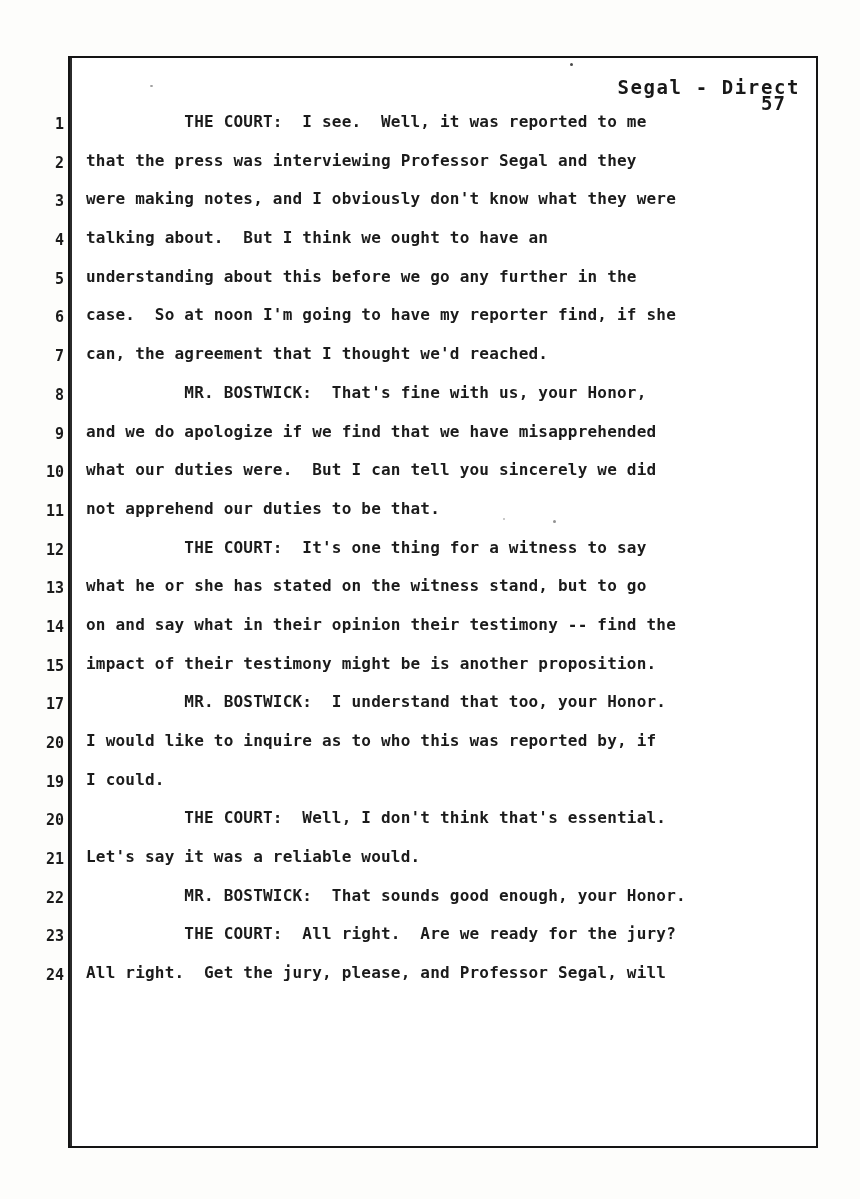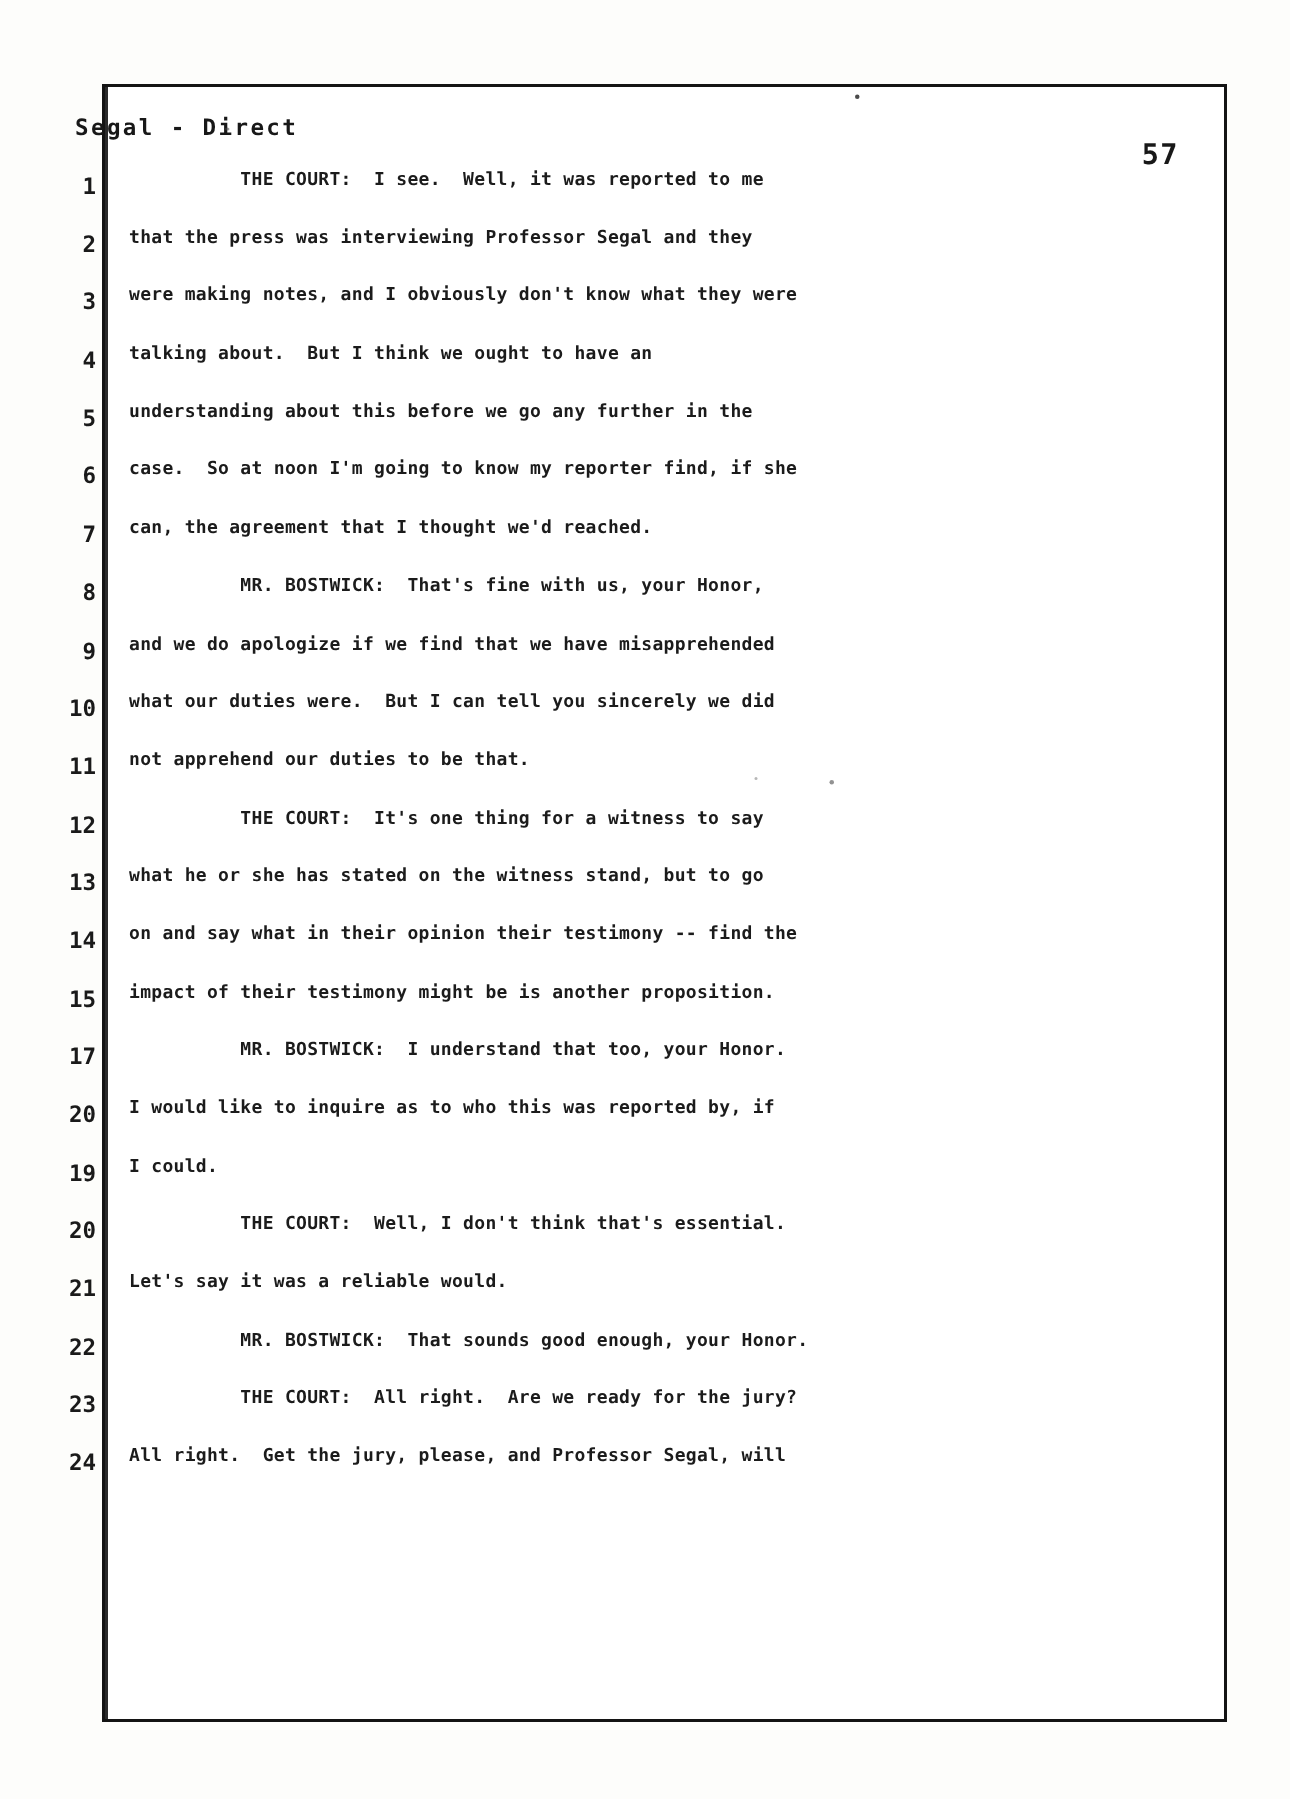--- a/index.html
+++ b/index.html
@@ -51,22 +51,22 @@
     position: absolute;
     left: 68px;
     top: 76px;
     width: 750px;
     height: 34px;
   }
   #doc-title {
     position: absolute;
     left: 0; right: 0;
     top: 0;
-    text-align: left;
-    font-size: 15px;
+    text-align: right;
+    font-size: 19px;
     font-weight: bold;
     letter-spacing: 1.6px;
     color: #181818;
     transform: translateX(-18px);
   }
   #page-number {
     position: absolute;
     right: 32px;
     top: 0;
     font-size: 19px;
@@ -96,21 +96,21 @@
     font-size: 15px;
     font-weight: bold;
     color: #1a1a1a;
     letter-spacing: 0;
   }
   .line-text {
     position: absolute;
     left: 86px;
     top: 0;
     width: 726px;
-    font-size: 12px;
+    font-size: 16px;
     font-weight: bold;
     color: #1b1b1b;
     white-space: pre;
     letter-spacing: .2px;
   }
 
   
   .speck {
     position: absolute;
     background: #4a4a4a;
@@ -150,21 +150,21 @@
       <div class="line">
         <div class="line-number">4</div>
         <div class="line-text">talking about.  But I think we ought to have an</div>
       </div>
       <div class="line">
         <div class="line-number">5</div>
         <div class="line-text">understanding about this before we go any further in the</div>
       </div>
       <div class="line">
         <div class="line-number">6</div>
-        <div class="line-text">case.  So at noon I'm going to know my reporter find, if she</div>
+        <div class="line-text">case.  So at noon I'm going to have my reporter find, if she</div>
       </div>
       <div class="line">
         <div class="line-number">7</div>
         <div class="line-text">can, the agreement that I thought we'd reached.</div>
       </div>
       <div class="line">
         <div class="line-number">8</div>
         <div class="line-text">          MR. BOSTWICK:  That's fine with us, your Honor,</div>
       </div>
       <div class="line">

